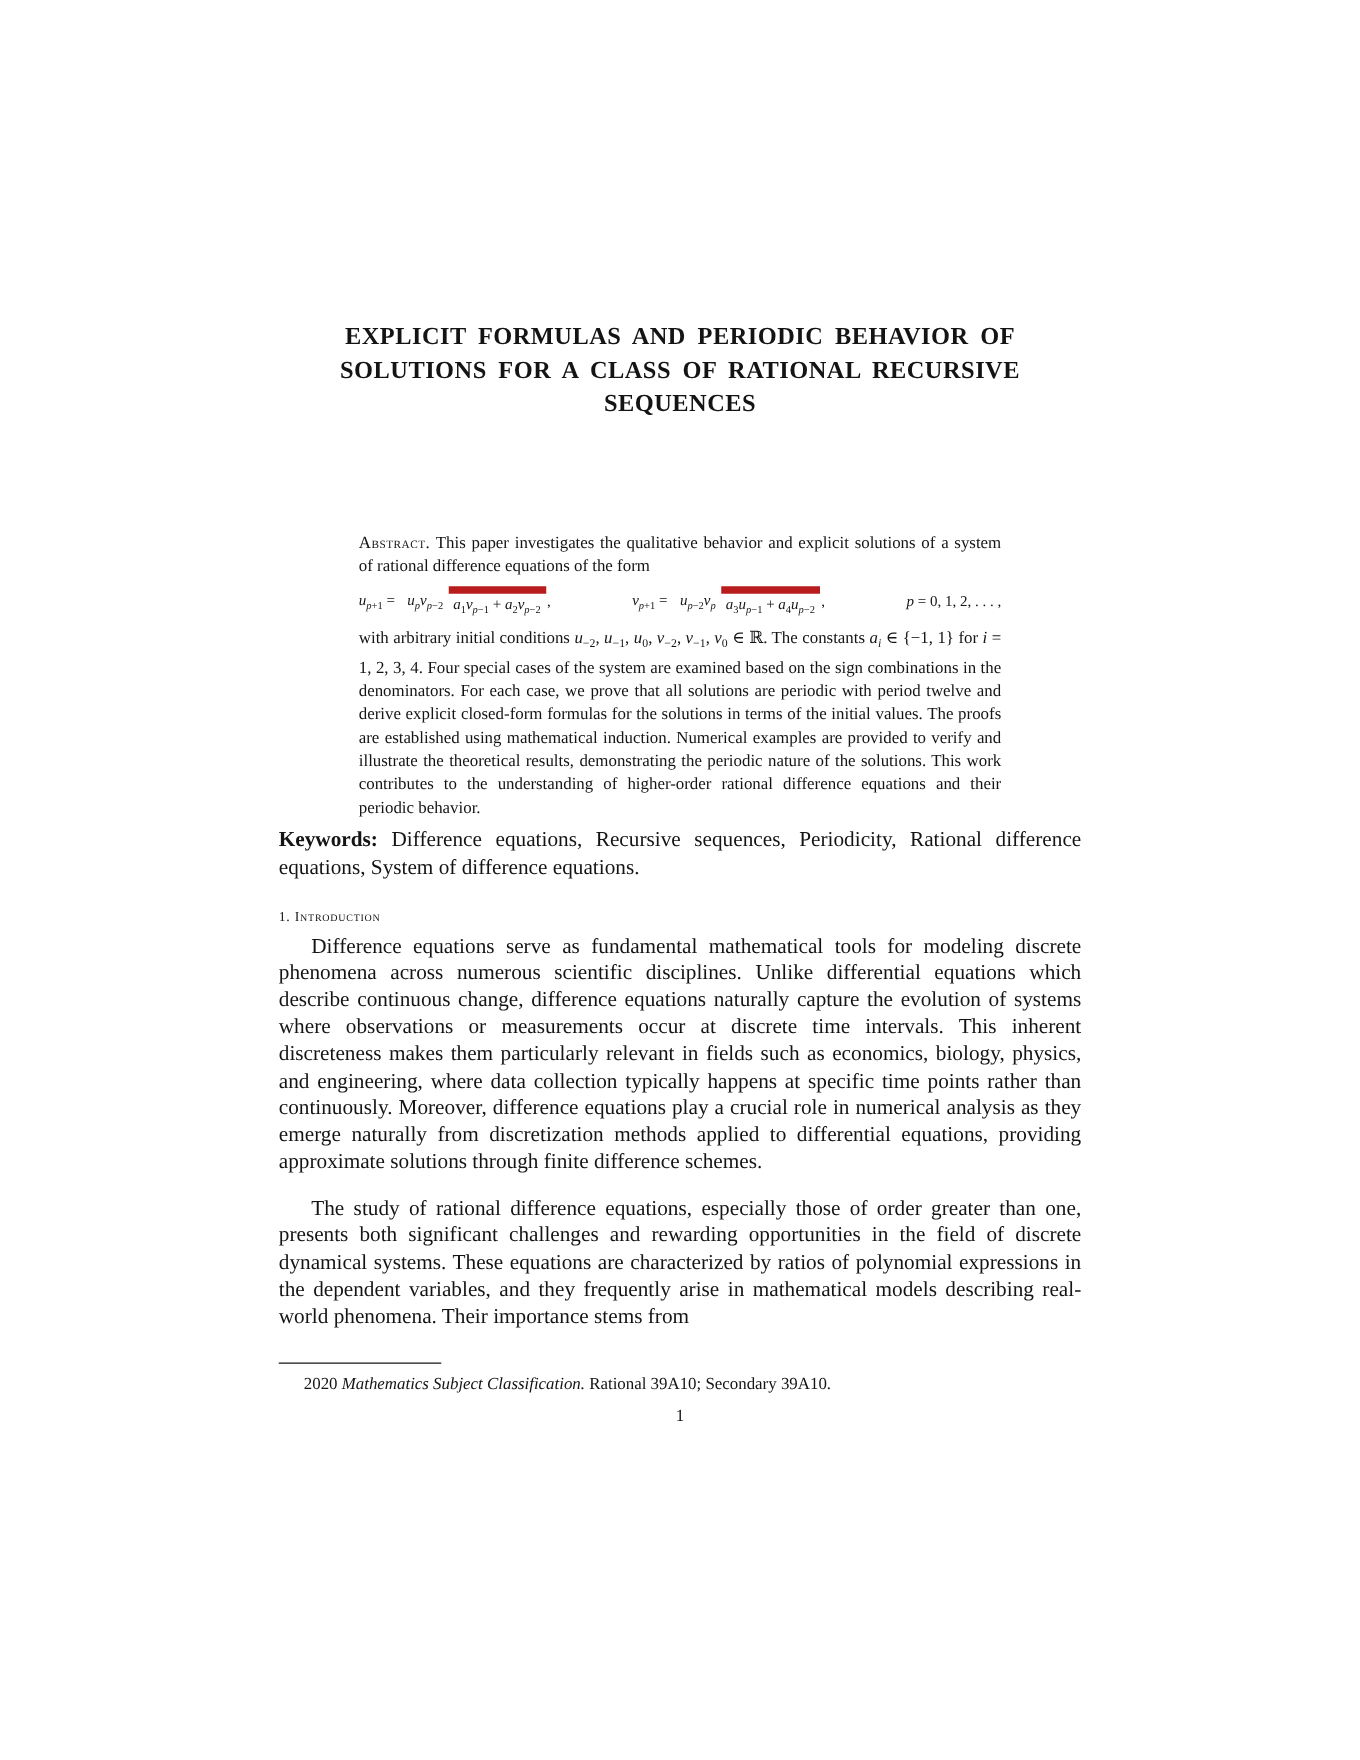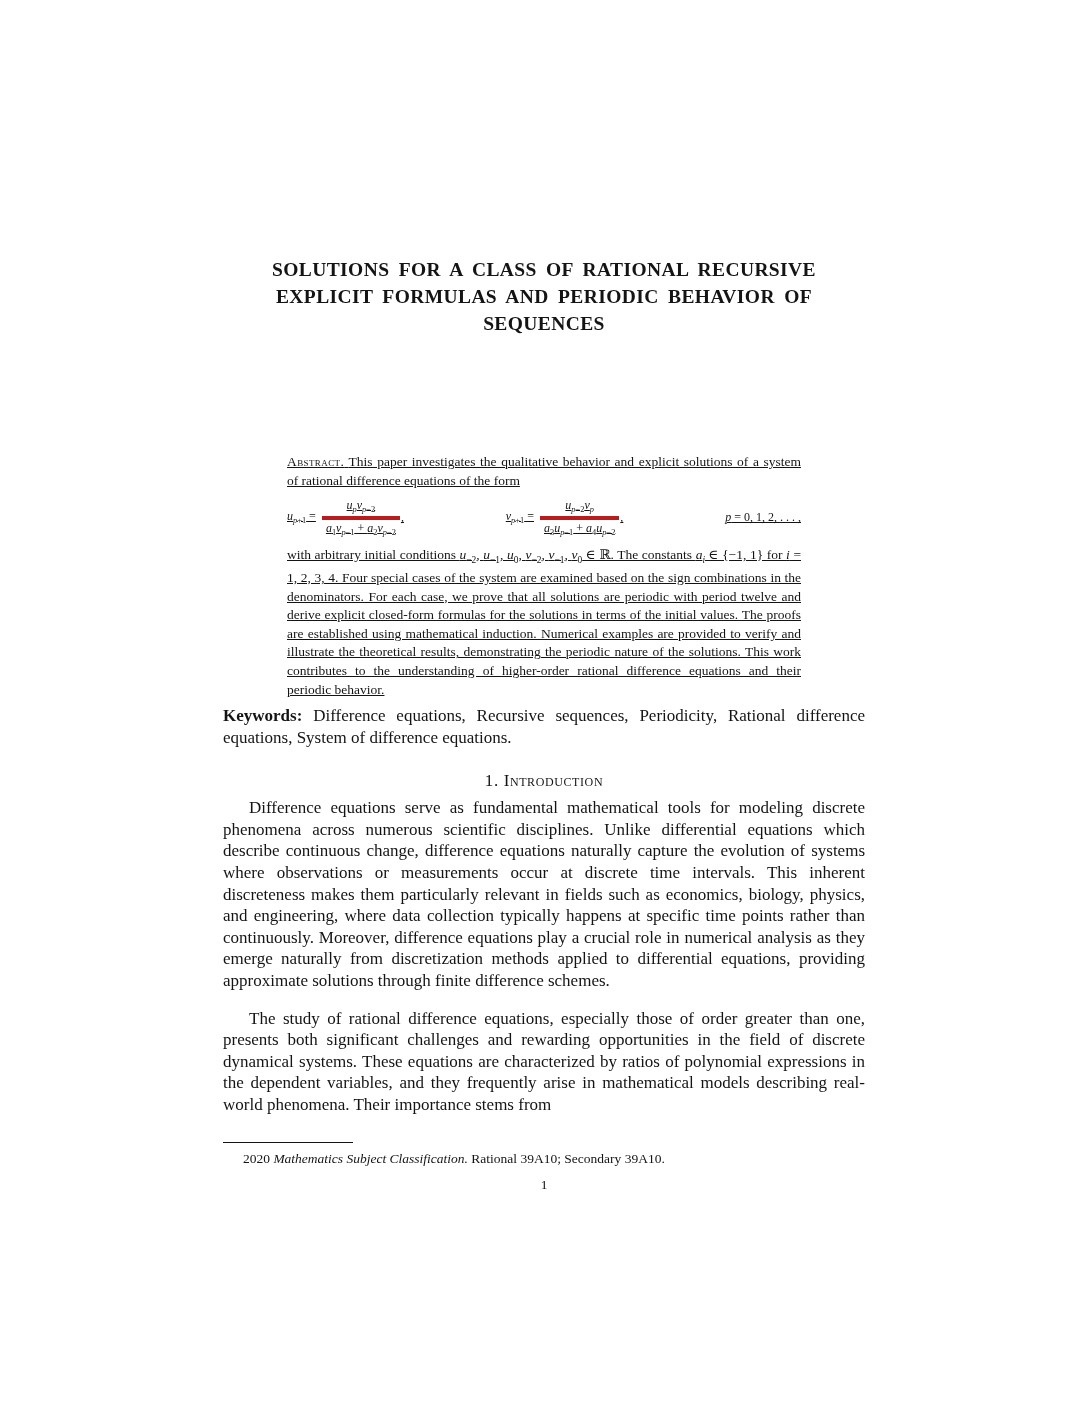--- a/index.html
+++ b/index.html
@@ -22,82 +22,80 @@
     text-align: center;
     font-weight: bold;
     font-size: 19.5px;
     line-height: 27px;
     letter-spacing: 0.4px;
     word-spacing: 4px;
   }
 
   .abstract {
     width: 514px;
-    margin: 116px auto 0 auto;
+    margin: 88px auto 0 auto;
     font-size: 13.5px;
     line-height: 18.6px;
     text-align: justify;
-    text-decoration: underline;
   }
   .sc { font-variant: small-caps; letter-spacing: 0.4px; }
 
   .formula {
     display: flex;
     justify-content: space-between;
     align-items: center;
     margin: 7px 0 7px 0;
     font-size: 12px;
     line-height: 1.25;
   }
   .eq { display: inline-flex; align-items: center; }
   .mi { white-space: nowrap; }
   .eq .lhs { margin-right: 5px; }
   .frac {
     display: inline-flex;
-    flex-direction: column;
     align-items: center;
     text-align: center;
     margin: 0 1px;
   }
   .frac .num, .frac .den { padding: 0 4px; line-height: 1.35; white-space: nowrap; }
-  .frac .den { border-top: 4px solid #b91c1c; }
+  .frac .den { border-top: 6px solid #b91c1c; }
   sub { font-size: 70%; }
 
   .main-text { font-size: 17px; line-height: 21.6px; text-align: justify; }
 
   .keywords { margin-top: 22px; }
   .msc { margin-top: 17px; }
   .bold { font-weight: bold; margin-top: 12px; }
 
   .section-heading {
     margin-top: 23px;
-    text-align: center;
+    text-align: left;
     font-variant: small-caps;
-    font-size: 17px;
+    font-size: 11px;
     letter-spacing: 0.6px;
   }
 
   .para { margin: 6px 0 0 0; text-indent: 26px; }
   .para.second { margin-top: 16px; }
 
   .footnote { margin-top: 26px; font-size: 13.5px; line-height: 18px; }
   .footnote-rule { width: 130px; border-top: 1px solid #141414; margin-bottom: 7px; }
   .footnote-text { text-indent: 20px; }
 
   .page-number { text-align: center; font-size: 13.5px; margin-top: 9px; }
 </style>
 </head>
 <body>
 
 <div class="page">
   <div class="content">
 
     <div class="title">
+      <div>EXPLICIT FORMULAS AND PERIODIC BEHAVIOR OF</div>
       <div>SOLUTIONS FOR A CLASS OF RATIONAL RECURSIVE</div>
-      <div>EXPLICIT FORMULAS AND PERIODIC BEHAVIOR OF</div>
       <div>SEQUENCES</div>
     </div>
 
     <div class="abstract">
       <span class="sc">Abstract.</span>
       <span>This paper investigates the qualitative behavior and explicit solutions of a system of rational difference equations of the form</span>
       <div class="formula">
         <span class="eq">
           <span class="mi lhs"><i>u</i><sub><i>p</i>+1</sub> =</span>
           <span class="frac">

